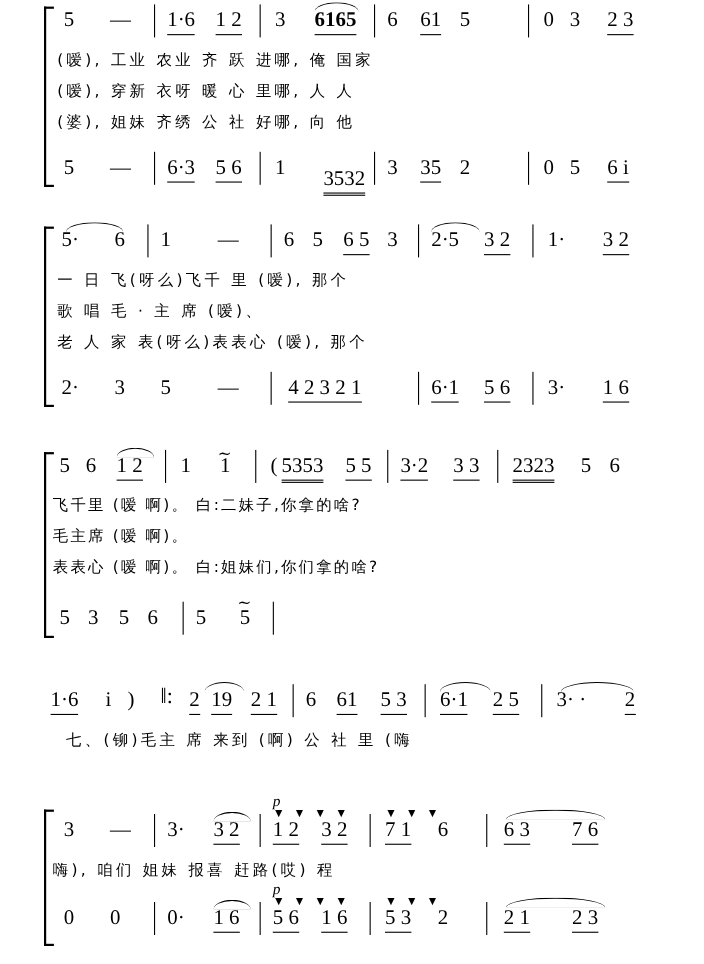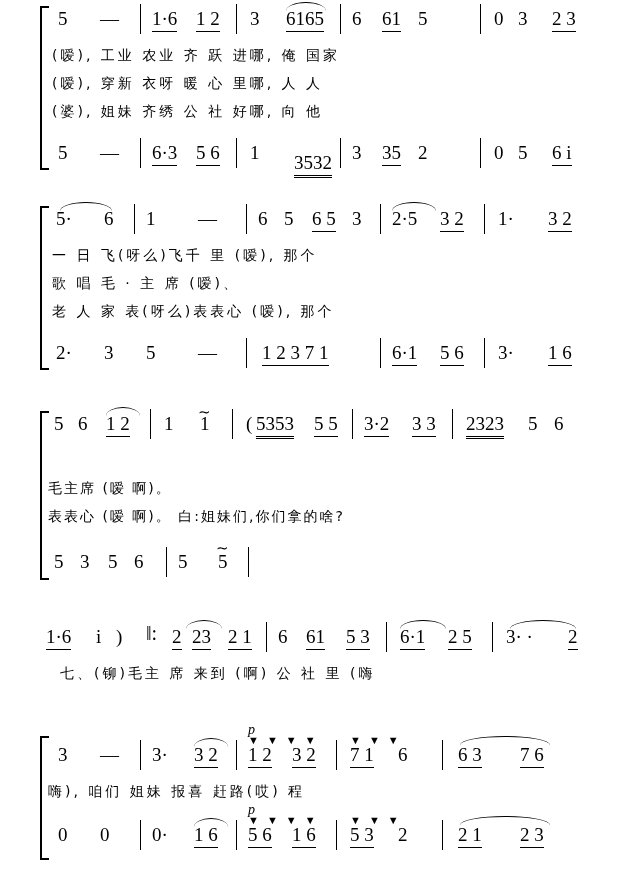--- a/index.html
+++ b/index.html
@@ -79,21 +79,21 @@
 
     <div>
       <span class="cell num" style="left:58px;top:8px;">5</span>
       <span class="cell num" style="left:100px;top:8px;">—</span>
       <div class="bar" style="left:140px;top:4px;height:30px;"></div>
       <span class="cell num u1" style="left:152px;top:8px;">1·6</span>
       <span class="cell num u1" style="left:196px;top:8px;">1 2</span>
       <div class="bar" style="left:236px;top:4px;height:30px;"></div>
       <span class="cell num" style="left:250px;top:8px;">3</span>
       <div class="slur" style="left:286px;top:2px;width:40px;"></div>
-      <span class="cell num u1" style="left:286px;top:8px;">6165</span>
+      <span class="cell num u1" style="left:286px;top:8px;font-weight:bold;">6165</span>
       <div class="bar" style="left:340px;top:4px;height:30px;"></div>
       <span class="cell num" style="left:352px;top:8px;">6</span>
       <span class="cell num u1" style="left:382px;top:8px;">61</span>
       <span class="cell num" style="left:418px;top:8px;">5</span>
       <div class="bar" style="left:480px;top:4px;height:30px;"></div>
       <span class="cell num" style="left:494px;top:8px;">0</span>
       <span class="cell num" style="left:518px;top:8px;">3</span>
       <span class="cell num u1" style="left:552px;top:8px;">2 3</span>
     </div>
 
@@ -154,21 +154,21 @@
     <span class="cell lyric" style="left:52px;top:72px;letter-spacing:3px;">歌          唱          毛 · 主 席               (嗳)、</span>
     <span class="cell lyric" style="left:52px;top:44px;letter-spacing:3px;">一          日          飞(呀么)飞千 里        (嗳),  那个</span>
     <span class="cell lyric" style="left:52px;top:100px;letter-spacing:3px;">老   人    家         表(呀么)表表心        (嗳), 那个</span>
 
     <div>
       <span class="cell num" style="left:56px;top:142px;">2·</span>
       <span class="cell num" style="left:104px;top:142px;">3</span>
       <span class="cell num" style="left:146px;top:142px;">5</span>
       <span class="cell num" style="left:198px;top:142px;">—</span>
       <div class="bar" style="left:246px;top:138px;height:30px;"></div>
-      <span class="cell num u1" style="left:262px;top:142px;">1 2 3 7 1</span>
+      <span class="cell num u1" style="left:262px;top:142px;">4 2 3 2 1</span>
       <div class="bar" style="left:380px;top:138px;height:30px;"></div>
       <span class="cell num u1" style="left:392px;top:142px;">6·1</span>
       <span class="cell num u1" style="left:440px;top:142px;">5 6</span>
       <div class="bar" style="left:484px;top:138px;height:30px;"></div>
       <span class="cell num" style="left:498px;top:142px;">3·</span>
       <span class="cell num u1" style="left:548px;top:142px;">1 6</span>
     </div>
   </div>
 
   <div class="system" style="position:absolute;left:0;top:405px;width:640px;height:190px;">
@@ -189,20 +189,21 @@
       <span class="cell num u1" style="left:314px;top:8px;">5 5</span>
       <div class="bar" style="left:352px;top:4px;height:30px;"></div>
       <span class="cell num u1" style="left:364px;top:8px;">3·2</span>
       <span class="cell num u1" style="left:412px;top:8px;">3 3</span>
       <div class="bar" style="left:452px;top:4px;height:30px;"></div>
       <span class="cell num u2" style="left:466px;top:8px;">2323</span>
       <span class="cell num" style="left:528px;top:8px;">5</span>
       <span class="cell num" style="left:554px;top:8px;">6</span>
     </div>
 
+    <span class="cell lyric" style="left:48px;top:44px;letter-spacing:2px;">飞千里   (嗳 啊)。   白:二妹子,你拿的啥?</span>
     <span class="cell lyric" style="left:48px;top:100px;letter-spacing:2px;">表表心   (嗳 啊)。   白:姐妹们,你们拿的啥?</span>
     <span class="cell lyric" style="left:48px;top:72px;letter-spacing:2px;">毛主席   (嗳 啊)。</span>
 
     <div>
       <span class="cell num" style="left:54px;top:146px;">5</span>
       <span class="cell num" style="left:80px;top:146px;">3</span>
       <span class="cell num" style="left:108px;top:146px;">5</span>
       <span class="cell num" style="left:134px;top:146px;">6</span>
       <div class="bar" style="left:166px;top:142px;height:30px;"></div>
       <span class="cell num" style="left:178px;top:146px;">5</span>
@@ -213,21 +214,21 @@
   </div>
 
   <div class="system" style="position:absolute;left:0;top:612px;width:640px;height:90px;">
     <div>
       <span class="cell num u1" style="left:46px;top:14px;">1·6</span>
       <span class="cell num" style="left:96px;top:14px;">i</span>
       <span class="cell num" style="left:116px;top:14px;">)</span>
       <span class="repeat" style="left:146px;top:10px;">‖:</span>
       <div class="slur" style="left:186px;top:8px;width:36px;"></div>
       <span class="cell num u1" style="left:172px;top:14px;">2</span>
-      <span class="cell num u1" style="left:192px;top:14px;">23</span>
+      <span class="cell num u1" style="left:192px;top:14px;">19</span>
       <span class="cell num u1" style="left:228px;top:14px;">2 1</span>
       <div class="bar" style="left:266px;top:10px;height:30px;"></div>
       <span class="cell num" style="left:278px;top:14px;">6</span>
       <span class="cell num u1" style="left:306px;top:14px;">61</span>
       <span class="cell num u1" style="left:346px;top:14px;">5 3</span>
       <div class="bar" style="left:386px;top:10px;height:30px;"></div>
       <div class="slur" style="left:400px;top:8px;width:46px;"></div>
       <span class="cell num u1" style="left:400px;top:14px;">6·1</span>
       <span class="cell num u1" style="left:448px;top:14px;">2 5</span>
       <div class="bar" style="left:492px;top:10px;height:30px;"></div>

